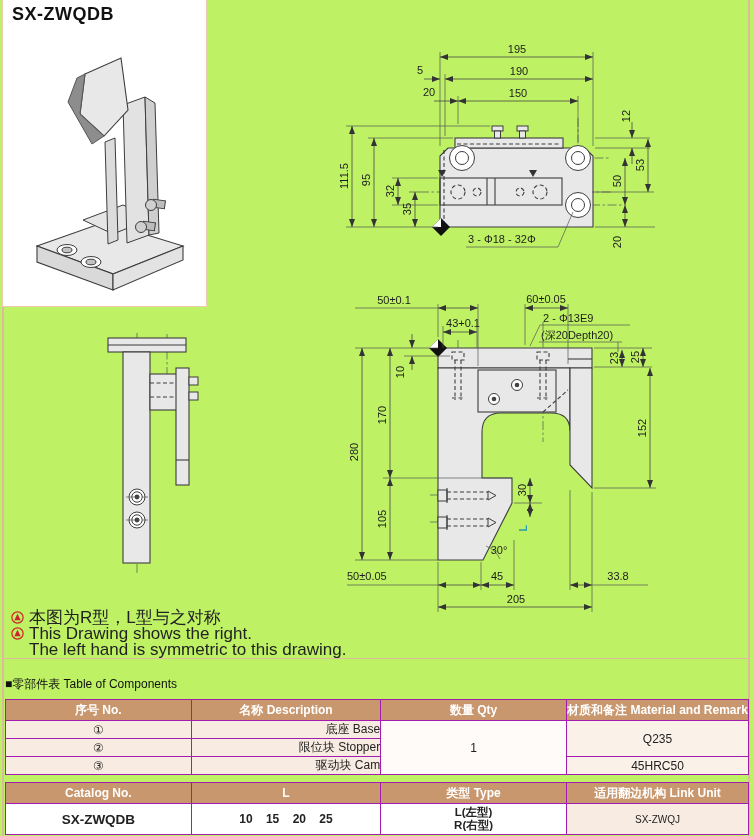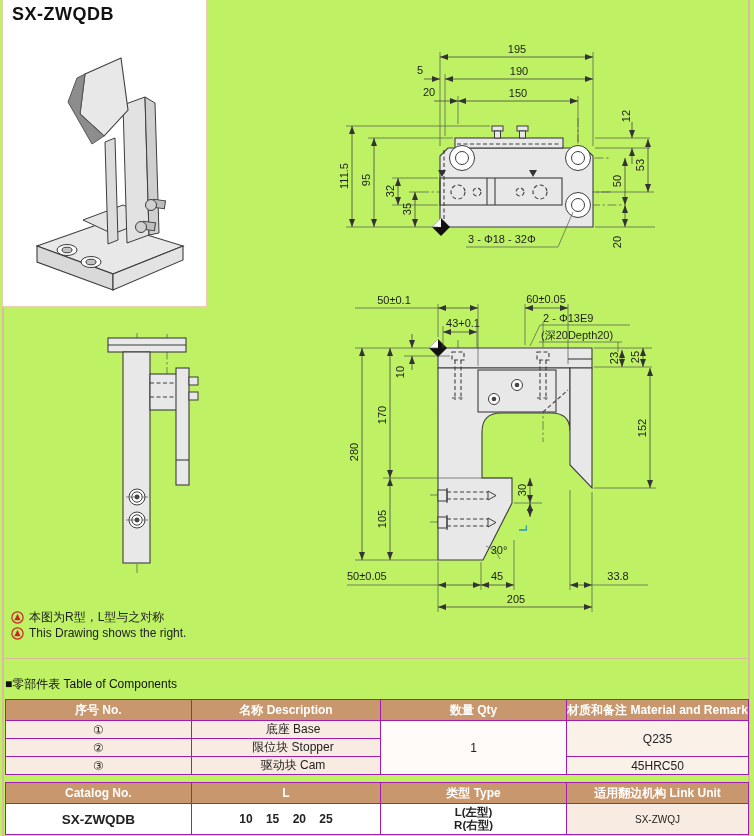--- a/index.html
+++ b/index.html
@@ -14,34 +14,34 @@
   svg .metal{fill:#e8e8e8;stroke:#3d3d3d;stroke-width:1.1;}
   svg .edge{stroke:#3d3d3d;stroke-width:1.1;fill:none;}
   svg .hid{stroke-dasharray:4 2.5;}
   svg .cl{stroke:#555;stroke-width:.7;fill:none;stroke-dasharray:9 2.5 2.5 2.5;}
   svg .thin{stroke:#555;stroke-width:.7;fill:none;}
   svg .dl{stroke:#444;stroke-width:.8;fill:none;}
   svg text.dim{font-family:"Liberation Sans",sans-serif;font-size:11px;fill:#1d1d1d;text-anchor:middle;}
   svg text.dimS{text-anchor:start;}
   svg text.blue{fill:#2e9ab0;font-weight:bold;}
   
-  .notes{position:absolute;left:11px;top:610px;font-size:12px;color:#222;line-height:15px;}
+  .notes{position:absolute;left:11px;top:610px;font-size:17px;color:#222;line-height:15px;}
   .note-line{display:flex;align-items:center;margin-bottom:1px;}
   .note-icon{width:13px;height:13px;margin-right:5px;flex:0 0 13px;}
   .indent{padding-left:18px;}
   
   .sec-heading{position:absolute;left:5px;top:676px;font-size:12px;font-weight:normal;color:#111;}
   
   table{border-collapse:collapse;table-layout:fixed;}
   .tbl{position:absolute;left:5px;width:744px;}
   .tbl th,.tbl td{border:1px solid #a21caf;font-size:12px;padding:0;text-align:center;overflow:hidden;}
   .tbl th{background:#c9976e;color:#fff;font-weight:bold;height:20px;}
   #comp-table{top:699px;}
   #comp-table td{height:16px;background:#f8ebe1;}
-  #comp-table td.desc{text-align:center;padding-left:14px;}
+  #comp-table td.desc{text-align:right;padding-left:14px;}
   #comp-table td.qty{background:#fefbf8;}
   #comp-table td.mat{background:#faf1e9;}
   #catalog-table{top:782px;}
   #catalog-table td{height:30px;background:#fff;}
   #catalog-table td.cat{font-weight:bold;font-size:13.5px;}
   #catalog-table td.lvals{font-weight:bold;word-spacing:10px;}
   #catalog-table td.type{font-weight:bold;font-size:11.5px;line-height:13px;margin-top:24px;}
   #catalog-table td.link{background:#f8ebe1;font-size:10px;margin-top:22px;}
 </style>
 </head>
@@ -356,20 +356,23 @@
     </div>
     <div class="note-line">
       <span class="note-icon">
         <svg width="13" height="13" viewBox="0 0 13 13">
           <circle cx="6.5" cy="6.5" r="5.6" fill="none" stroke="#cc2229" stroke-width="1.2"></circle>
           <path d="M6.5,2.8 L9.6,9.2 H3.4 Z" fill="#cc2229"></path>
         </svg>
       </span>
       <span>This Drawing shows the right.</span>
     </div>
+    <div class="note-line indent">
+      <span>The left hand is symmetric to this drawing.</span>
+    </div>
   </div>
 
   <div class="sec-heading">■零部件表 Table of Components</div>
 
   <table class="tbl" id="comp-table">
     <colgroup>
         <col style="width:25%">
         <col style="width:25.5%">
         <col style="width:25%">
         <col style="width:24.5%">

